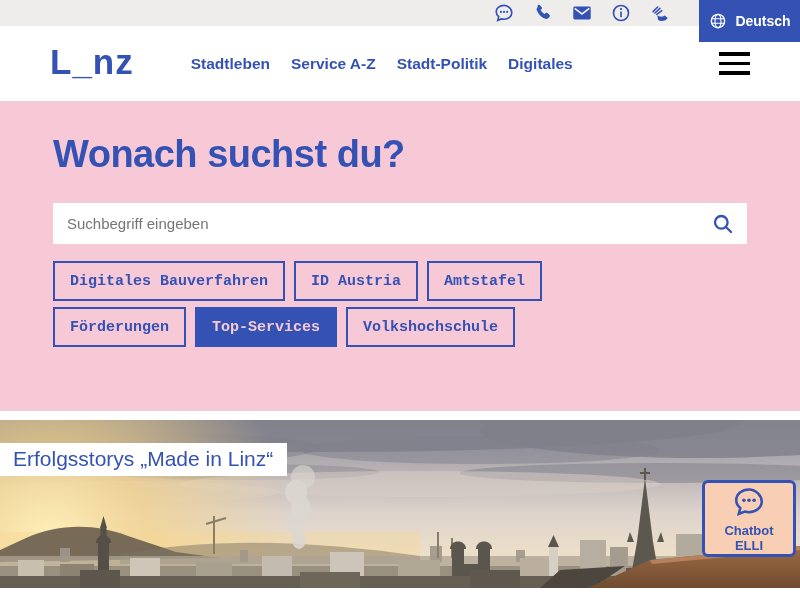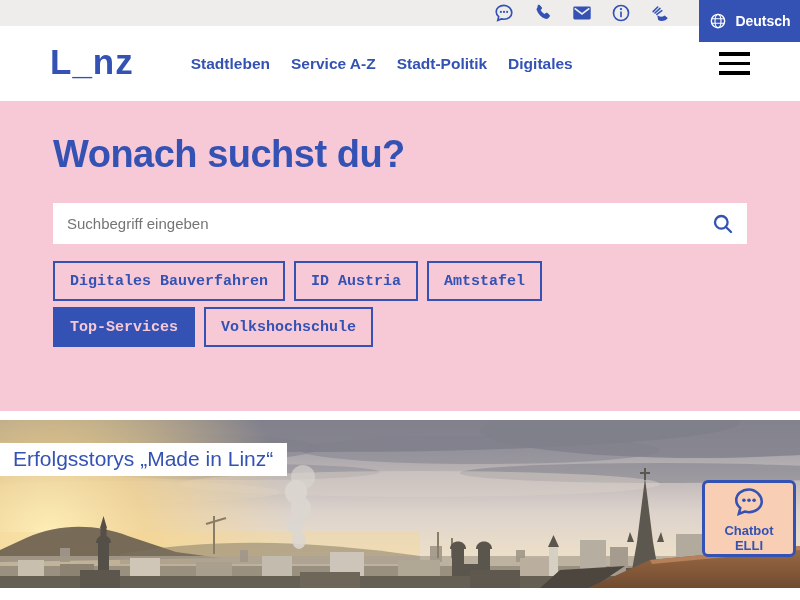--- a/index.html
+++ b/index.html
@@ -144,20 +144,21 @@
         <svg viewBox="0 0 24 24">
           <circle cx="10.3" cy="10.3" r="6.3" fill="none" stroke="currentColor" stroke-width="2.3"></circle>
           <line x1="15.2" y1="15.2" x2="20" y2="20" stroke="currentColor" stroke-width="2.3" stroke-linecap="round"></line>
         </svg>
       </button>
     </div>
     <div class="tags">
       <button class="tag">Digitales Bauverfahren</button>
       <button class="tag">ID Austria</button>
       <button class="tag">Amtstafel</button>
+      <button class="tag">Förderungen</button>
       <button class="tag active">Top-Services</button>
       <button class="tag">Volkshochschule</button>
     </div>
   </section>
 
   <div class="divider"></div>
 
   <section class="hero">
     <svg class="hero-art" viewBox="0 0 800 168" preserveAspectRatio="none">
       <defs>

